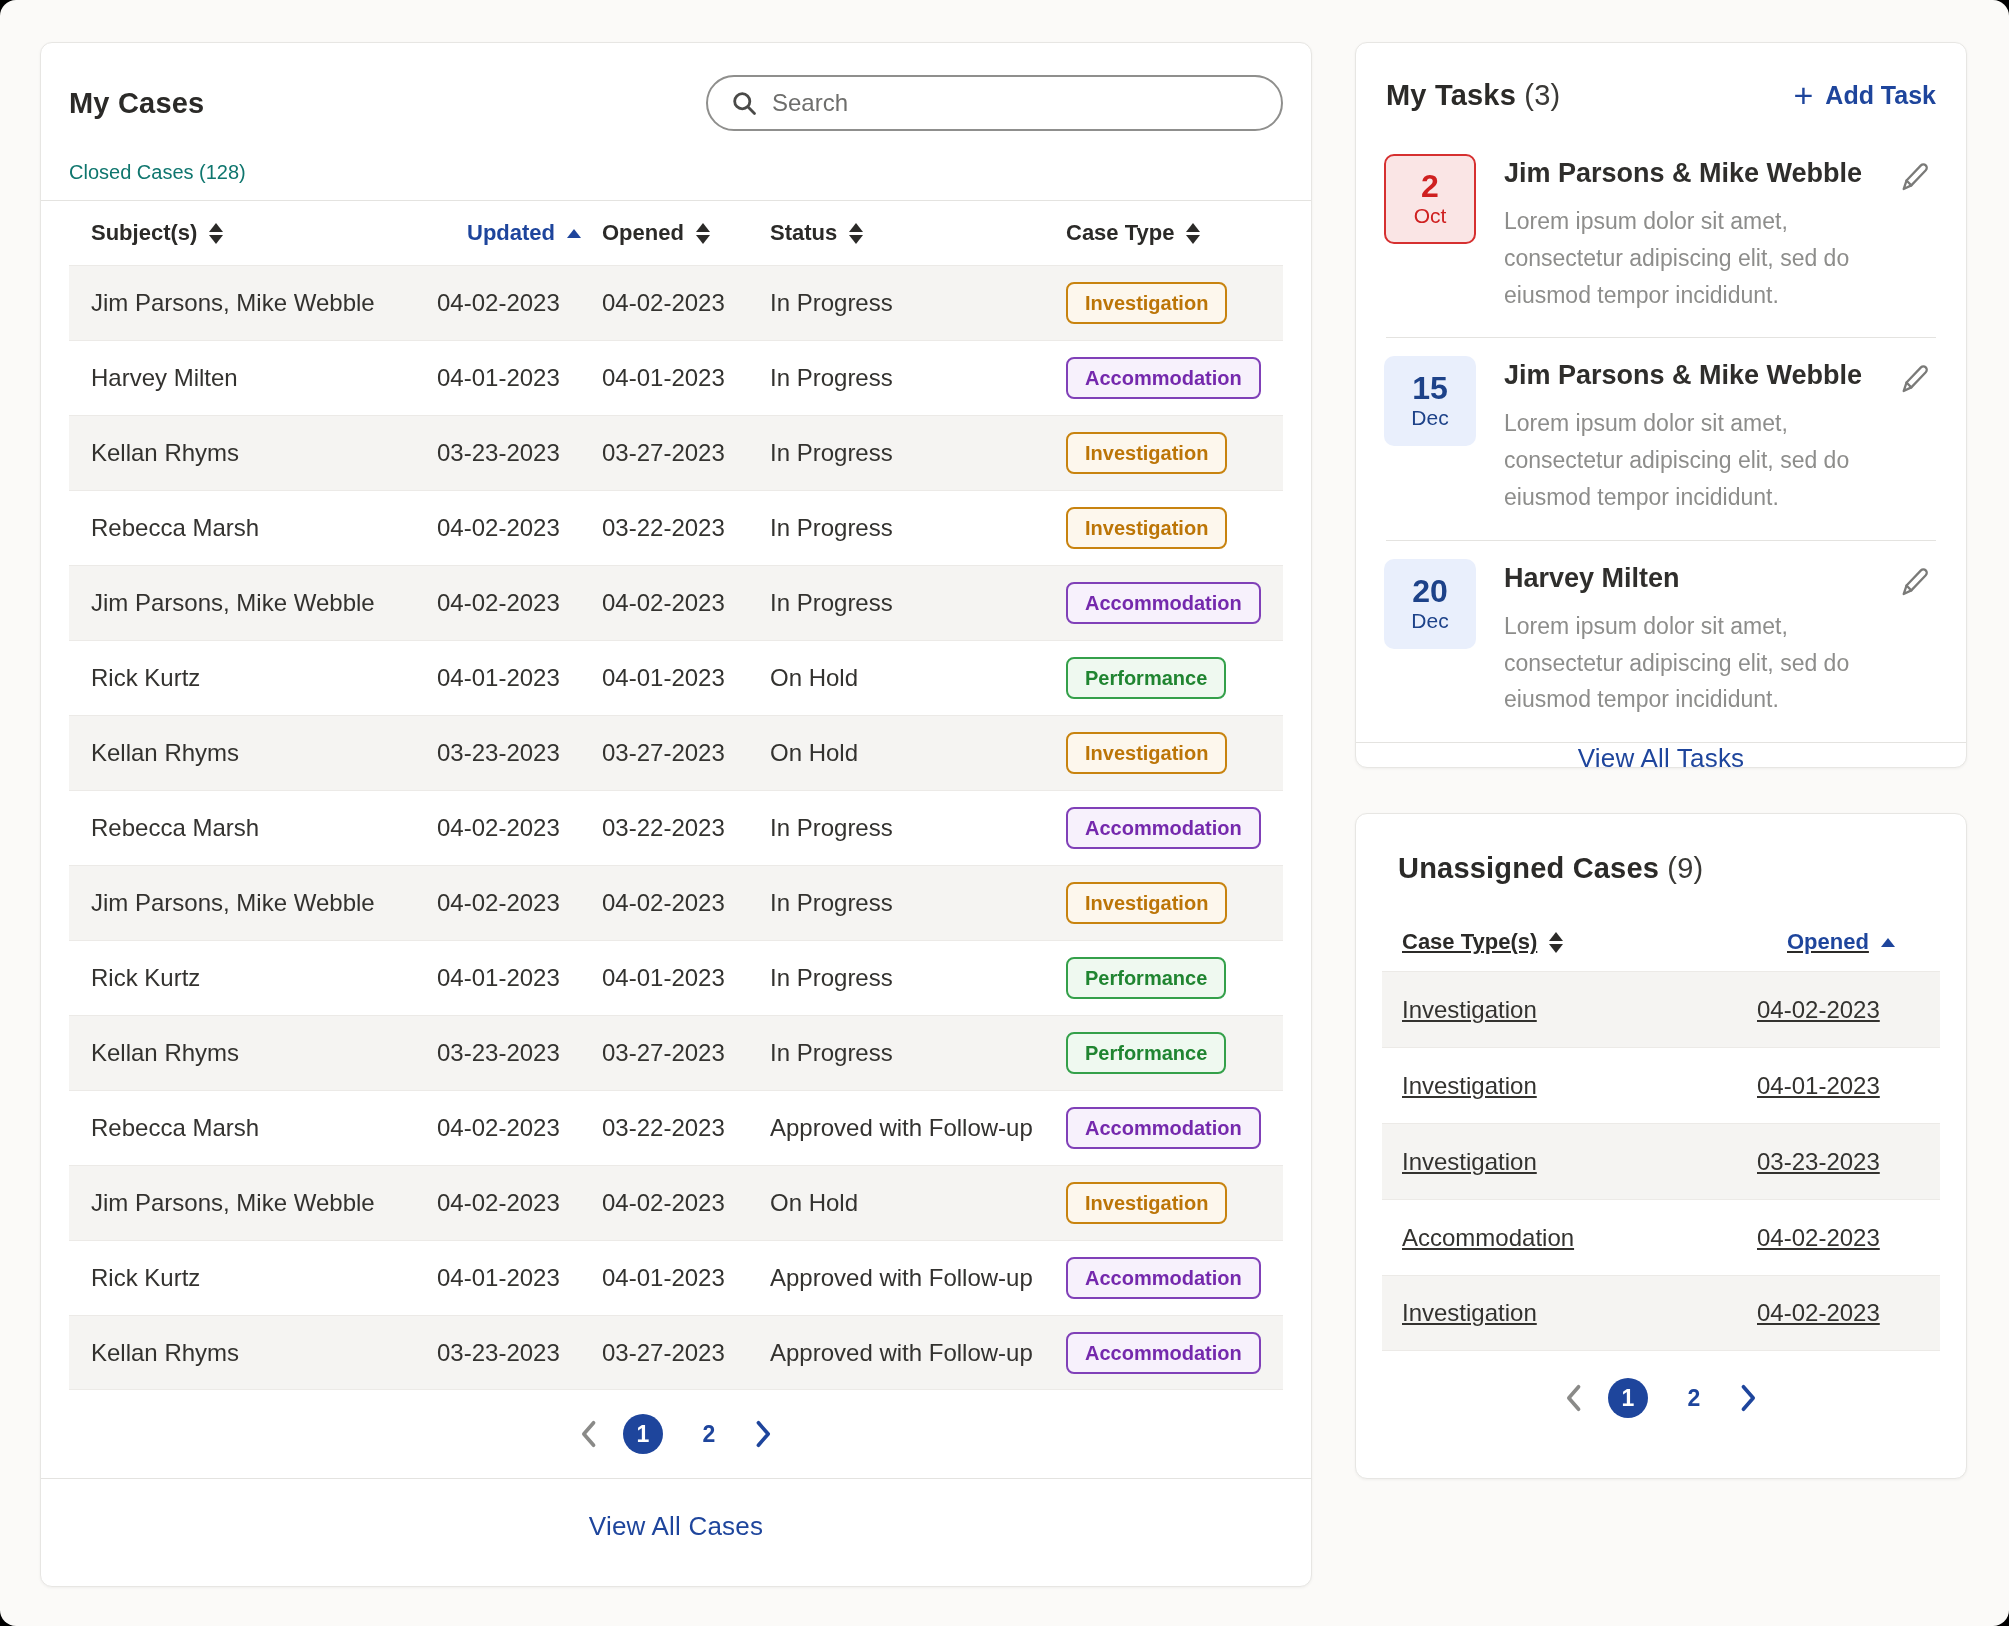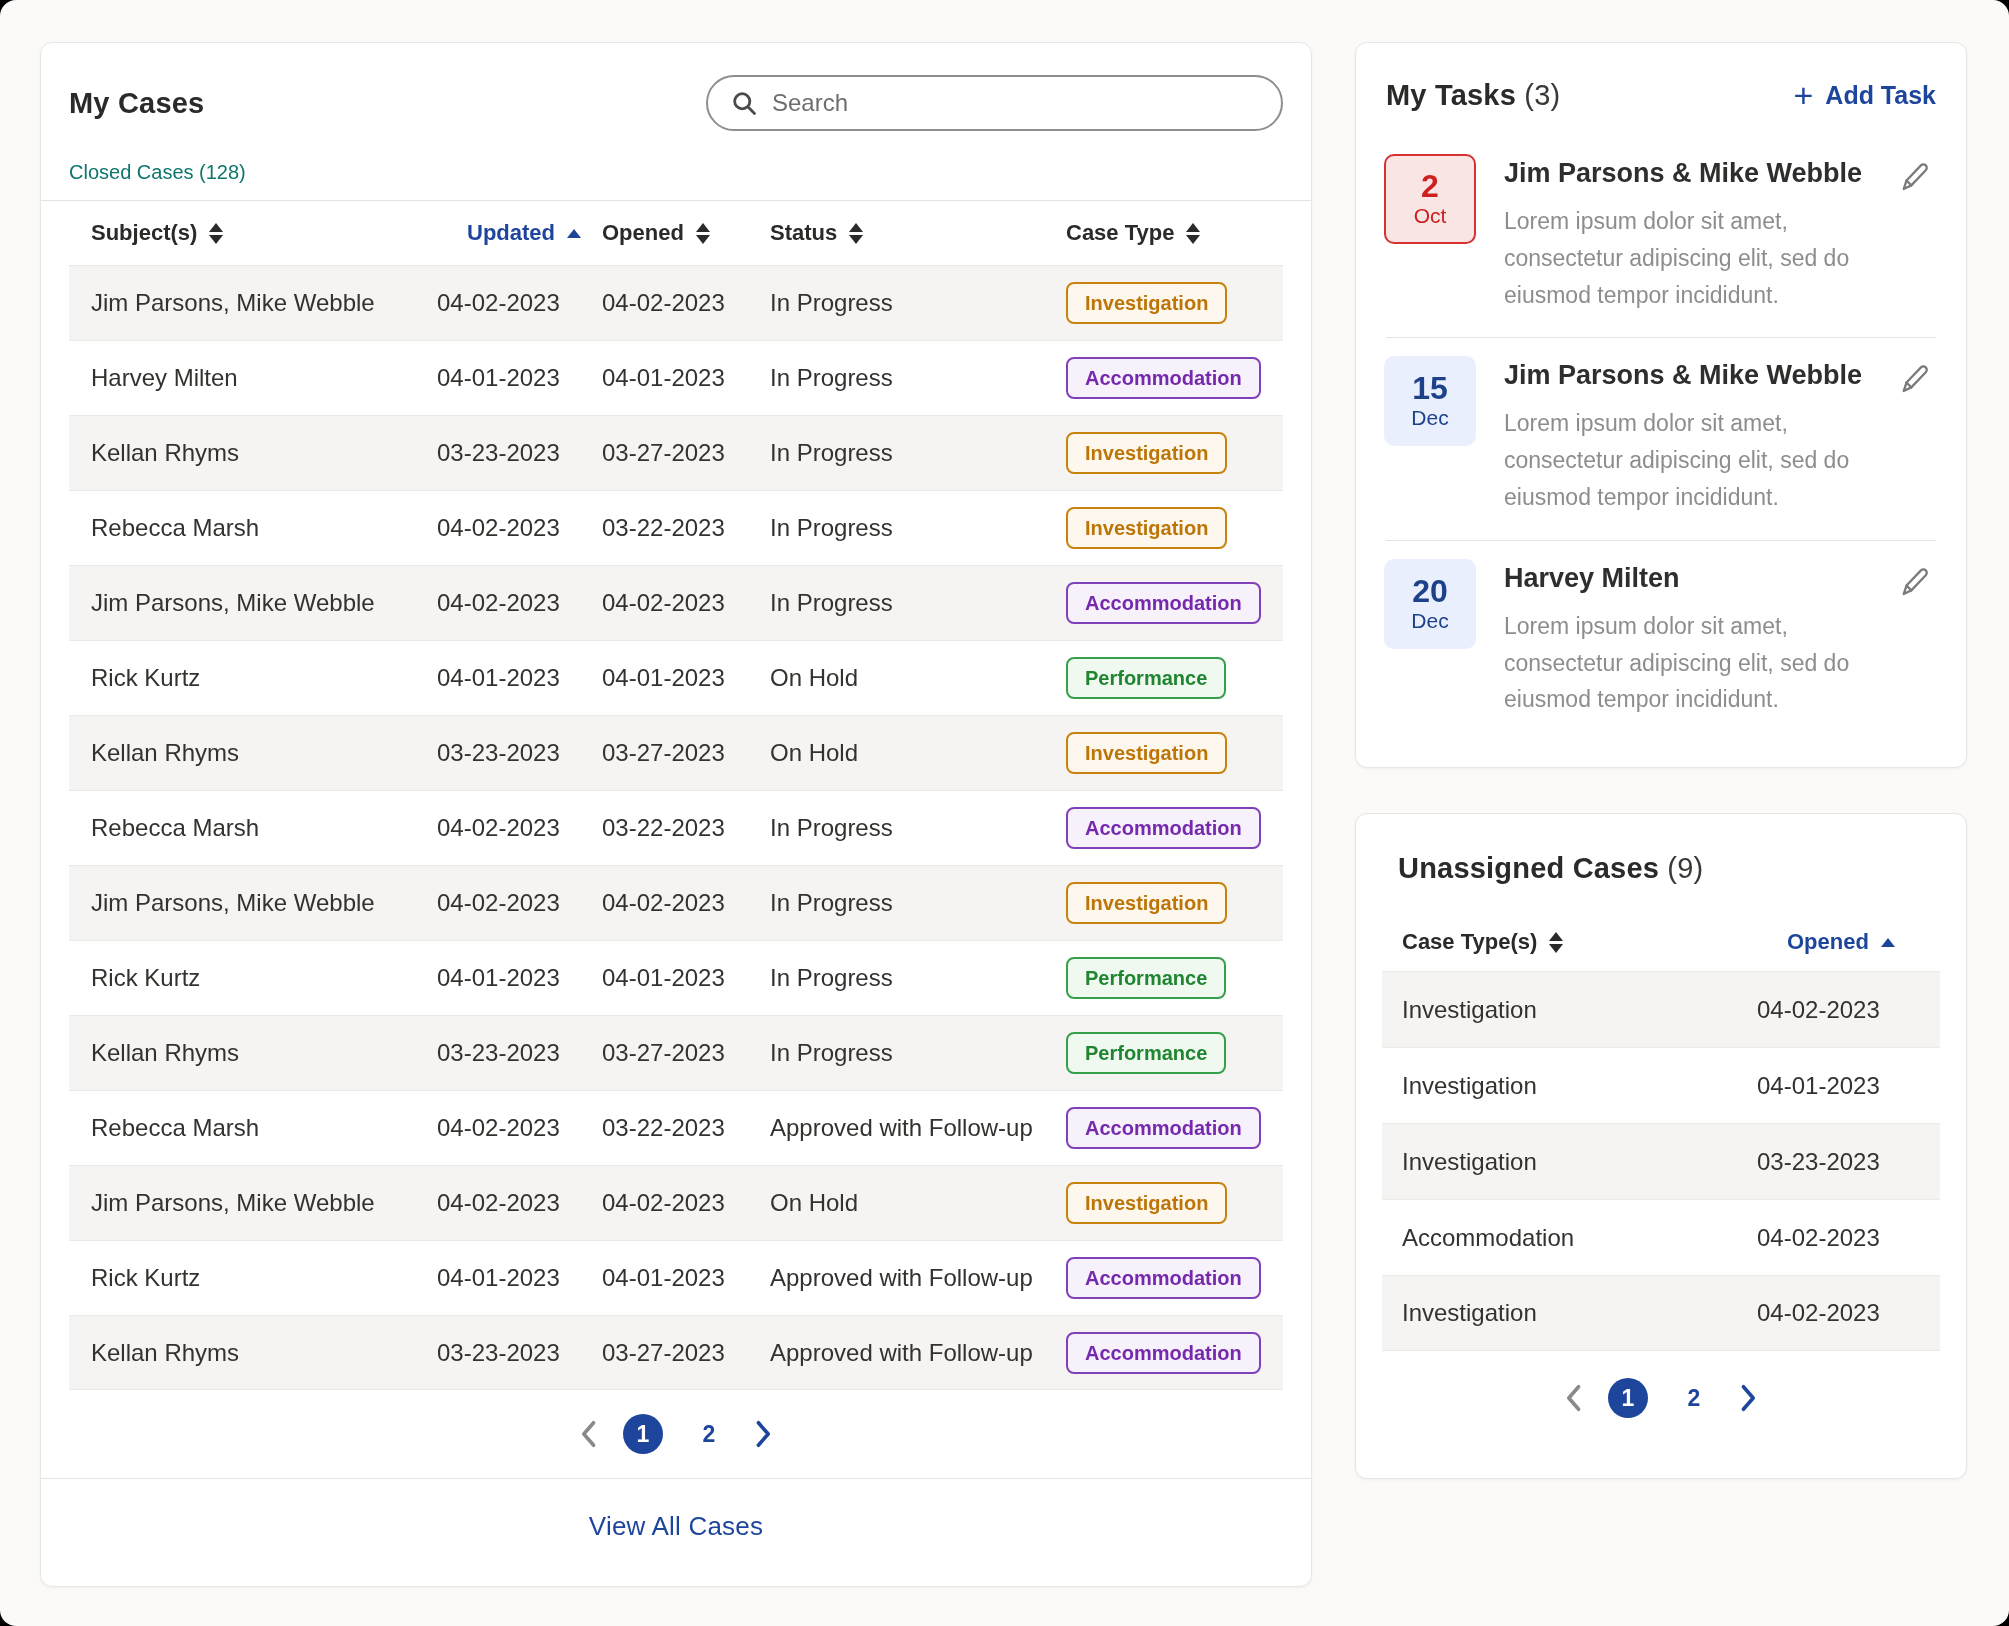--- a/index.html
+++ b/index.html
@@ -99,21 +99,21 @@
   .task-title { font-size:27px; font-weight:bold; color:#2f2e2c; margin:4px 0 14px 0; }
   .task-desc { font-size:23px; color:#8d8d8b; line-height:1.6; }
   .pencil { cursor:pointer; color:#7a7a78; margin-top:6px; }
 
   .tasks-footer { border-top:1px solid #e4e3e0; height:92px; display:flex; align-items:center; justify-content:center; }
   .tasks-footer .link { font-weight:normal; font-size:26px; }
 
   
   .card-unassigned { left:1355px; top:813px; width:612px; height:666px; }
   .unassigned-inner { padding:38px 26px 0 26px; }
-  .uthead, .urow { display:grid; grid-template-columns:355px 1fr; align-items:center; padding:0 20px; }
+  .uthead, .urow { display:grid; grid-template-columns:355px 1fr; align-items:center; padding:0 20px;text-decoration:underline; }
   .uthead { height:58px; margin-top:28px; font-size:22px; font-weight:bold; color:#2b2a28; }
   .urow { height:76px; font-size:24px; color:#33322f; border-top:1px solid #eceae7; cursor:pointer; }
   .urow:last-child { border-bottom:1px solid #eceae7; }
   .urow:nth-child(odd) { background:#f5f4f2; }
   .upager { height:94px; }
 </style>
 </head>
 <body>
 
 <div class="screen">
@@ -351,20 +351,23 @@
           <div class="task-body">
             <div class="task-title">Harvey Milten</div>
             <div class="task-desc">Lorem ipsum dolor sit amet, consectetur adipiscing elit, sed do eiusmod tempor incididunt.</div>
           </div>
           <span class="pencil"><svg width="34" height="34" viewBox="0 0 24 24" fill="none" stroke="currentColor" stroke-width="1.6" stroke-linecap="round" stroke-linejoin="round">
               <path d="M4 20.5 L6 14.5 L16.2 3.8 a2.4 2.4 0 0 1 3.4 3.4 L9.4 17.9 L4 20.5 Z"></path>
               <line x1="6" y1="14.5" x2="9.4" y2="17.9"></line>
             </svg></span>
         </div>
       </div>
+    <div class="tasks-footer">
+      <a class="link">View All Tasks</a>
+    </div>
   </section>
 
   <section class="card card-unassigned">
     <div class="unassigned-inner">
       <h2 class="card-title" style="padding-left:16px;">
         <span>Unassigned Cases</span>
         <span class="title-count">(9)</span>
       </h2>
       <div class="uthead">
         <div class="hcell">

